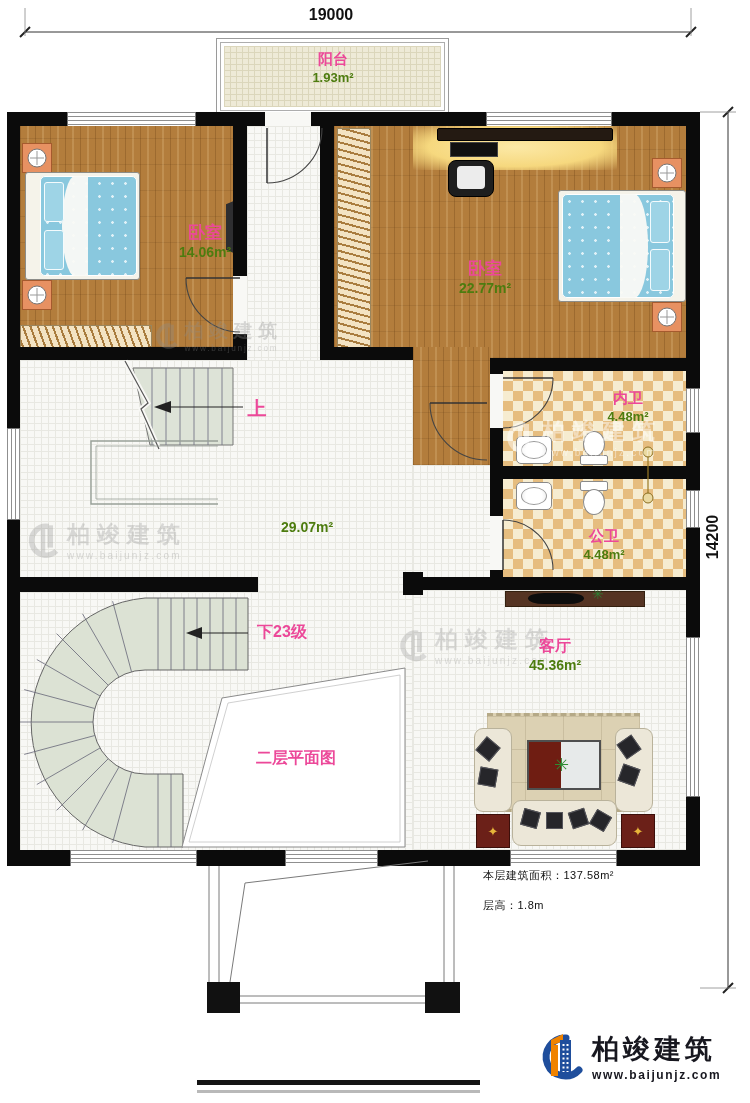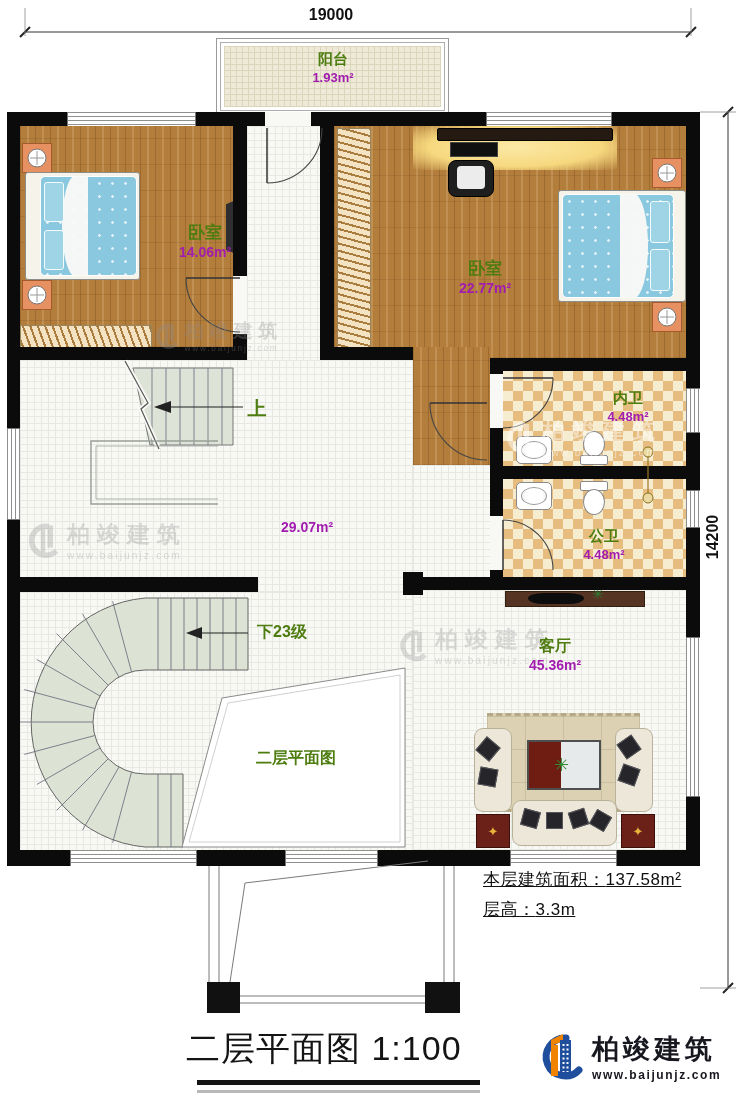--- a/index.html
+++ b/index.html
@@ -50,24 +50,24 @@
   .tvcab{background:#553423;border:1px solid #33200f;}
   .tvset{background:#0d0d0d;border-radius:40% / 70%;}
   .rug{background:#dcd1b3;border-top:3px dashed #b5a987;border-bottom:3px dashed #b5a987;background-image:
     repeating-linear-gradient(to right,rgba(120,105,70,.18) 0 1px,transparent 1px 38px),
     repeating-linear-gradient(to bottom,rgba(120,105,70,.18) 0 1px,transparent 1px 33px);}
   .sofa{background:#ece7d8;border:1px solid #b9b29b;border-radius:9px;}
   .spillow{background:#26262a;border:1px solid #56565c;}
   .ctable{background:linear-gradient(90deg,#6f1d12 0 46%,#e7eaea 46% 100%);border:2px solid #4f4f4f;}
   .stable{background:#6b2018;border:1px solid #3c0f0a;display:flex;align-items:center;justify-content:center;color:#e7b53a;font-size:13px;}
   
-  .rname{position:absolute;color:#4d7c0f;font-weight:bold;text-align:center;}
-  .rarea{position:absolute;color:#a21caf;font-weight:bold;text-align:center;}
+  .rname{position:absolute;color:#ec4899;font-weight:bold;text-align:center;}
+  .rarea{position:absolute;color:#4d7c0f;font-weight:bold;text-align:center;}
   .dimtxt{position:absolute;color:#111;font-weight:bold;font-size:16px;text-align:center;}
-  .notes-line{position:absolute;color:#101010;font-size:17px;letter-spacing:.5px;white-space:nowrap;text-decoration:underline;}
+  .notes-line{position:absolute;color:#101010;font-size:11px;letter-spacing:.5px;white-space:nowrap;}
   .wm{position:absolute;display:flex;align-items:center;gap:7px;color:#8d8d8d;pointer-events:none;}
   .wm .wm-name{font-size:23px;font-weight:bold;letter-spacing:7px;line-height:1;white-space:nowrap;}
   .wm .wm-url{font-size:10px;letter-spacing:2.2px;margin-top:4px;white-space:nowrap;}
   .wm.white{color:rgba(255,255,255,.85);}
   #footer-title{position:absolute;left:186px;top:1026px;width:280px;font-size:34px;color:#141414;letter-spacing:1px;white-space:nowrap;font-weight:500;}
   .bar-black{position:absolute;background:#141414;}
   .bar-gray{position:absolute;background:#b9b9b9;}
   #logo{position:absolute;left:536px;top:1032px;display:flex;align-items:center;gap:8px;}
   #logo .lname{font-size:27px;font-weight:900;color:#17171f;letter-spacing:4px;line-height:1;white-space:nowrap;}
   #logo .lurl{font-size:12px;font-weight:bold;color:#17171f;letter-spacing:1.6px;margin-top:5px;white-space:nowrap;}
@@ -373,26 +373,23 @@
   <div class="rname" style="left:250px;top:622px;width:64px;font-size:16px;">下23级</div>
   <div class="rname" style="left:238px;top:748px;width:116px;font-size:16px;">二层平面图</div>
 
   <div class="rname" style="left:525px;top:636px;width:60px;font-size:16px;">客厅</div>
   <div class="rarea" style="left:513px;top:657px;width:84px;font-size:14px;">45.36m²</div>
 
   <div class="notes-line" style="left:483px;top:868px;">
     <span>本层建筑面积：</span><span>137.58m²</span>
   </div>
   <div class="notes-line" style="left:483px;top:898px;">
-    <span>层高：</span><span>3.3m</span>
-  </div>
-
-  <div id="footer-title">
-    <span>二层平面图</span>&nbsp;<span>1:100</span>
-  </div>
+    <span>层高：</span><span>1.8m</span>
+  </div>
+
   <div class="bar-black" style="left:197px;top:1080px;width:283px;height:5px;"></div>
   <div class="bar-gray" style="left:197px;top:1090px;width:283px;height:3px;"></div>
 
   <div id="logo">
     <svg width="48" height="54" viewBox="0 0 48 54">
       <path d="M 30 6 A 19 19 0 1 0 43 38" fill="none" stroke="#1f4e9c" stroke-width="7" stroke-linecap="round"></path>
       <polygon points="15,8 27,2 27,9 15,14" fill="#f08300"></polygon>
       <rect x="15" y="13" width="7" height="31" fill="#f08300"></rect>
       <rect x="24" y="8" width="11" height="36" fill="#1f4e9c"></rect>
       <line x1="27.5" y1="12" x2="27.5" y2="40" stroke="#fff" stroke-width="2" stroke-dasharray="2 2.5"></line>

